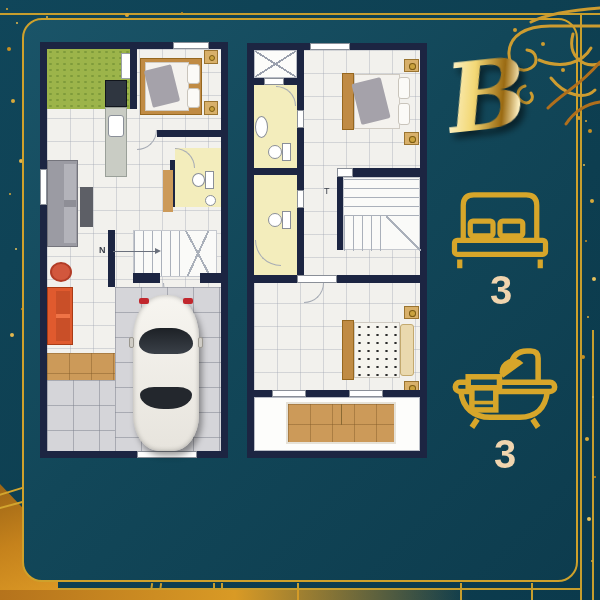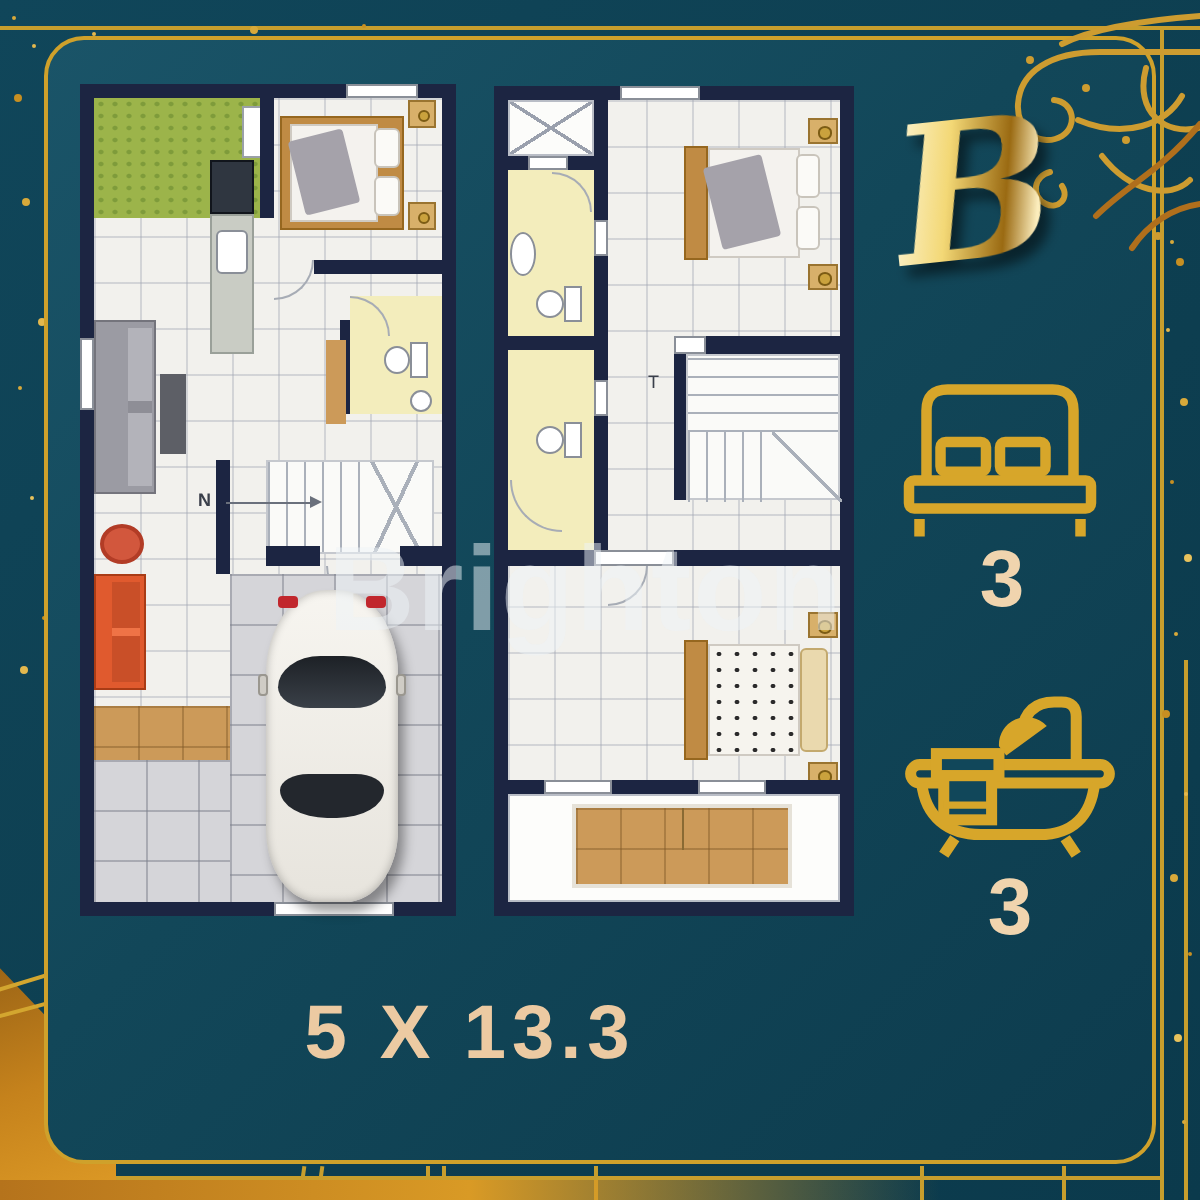--- a/index.html
+++ b/index.html
@@ -310,21 +310,20 @@
 
     <div class="wall" style="left:0;top:340px;width:166px;height:7px;"></div>
     <div class="win" style="left:18px;top:340px;width:34px;height:7px;"></div>
     <div class="win" style="left:95px;top:340px;width:34px;height:7px;"></div>
     <div class="balcony">
       <div class="bal-deck tanwood deck-grid"></div>
     </div>
     <div class="win" style="left:56px;top:-7px;width:40px;height:7px;"></div>
   </div>
 
-  <div class="watermark">Brighton</div>
 
   <div class="unit-letter">B</div>
 
   <svg class="spec-icon" style="left:442px;top:186px;" width="116" height="84" viewBox="0 0 120 96" fill="none" stroke="#d7a62a" stroke-width="6">
     <path d="M18,62 V22 q0-12 12-12 h60 q12,0 12,12 v40"></path>
     <rect x="26" y="40" width="26" height="17" rx="3"></rect>
     <rect x="60" y="40" width="26" height="17" rx="3"></rect>
     <rect x="8" y="62" width="104" height="16" rx="3"></rect>
     <path d="M14,84 v10 M106,84 v10"></path>
   </svg>
@@ -335,15 +334,14 @@
     <path d="M54,36 A15,15 0 0 1 80,25 L58,41 Z" fill="#d7a62a" stroke="none"></path>
     <rect x="6" y="46" width="108" height="10" rx="5"></rect>
     <path d="M12,56 c2,18 14,28 32,28 h32 c18,0 28-10 30-28"></path>
     <path d="M30,86 l-6,9 M90,86 l6,9"></path>
     <rect x="20" y="40" width="34" height="12" fill="#11475a"></rect>
     <rect x="24" y="52" width="26" height="24" fill="#11475a"></rect>
     <path d="M24,68 h26" stroke-width="4"></path>
   </svg>
   <div class="count count-bath">3</div>
 
-  <div class="dims">5 X 13.3</div>
 
 </div>
 
 </body></html>

